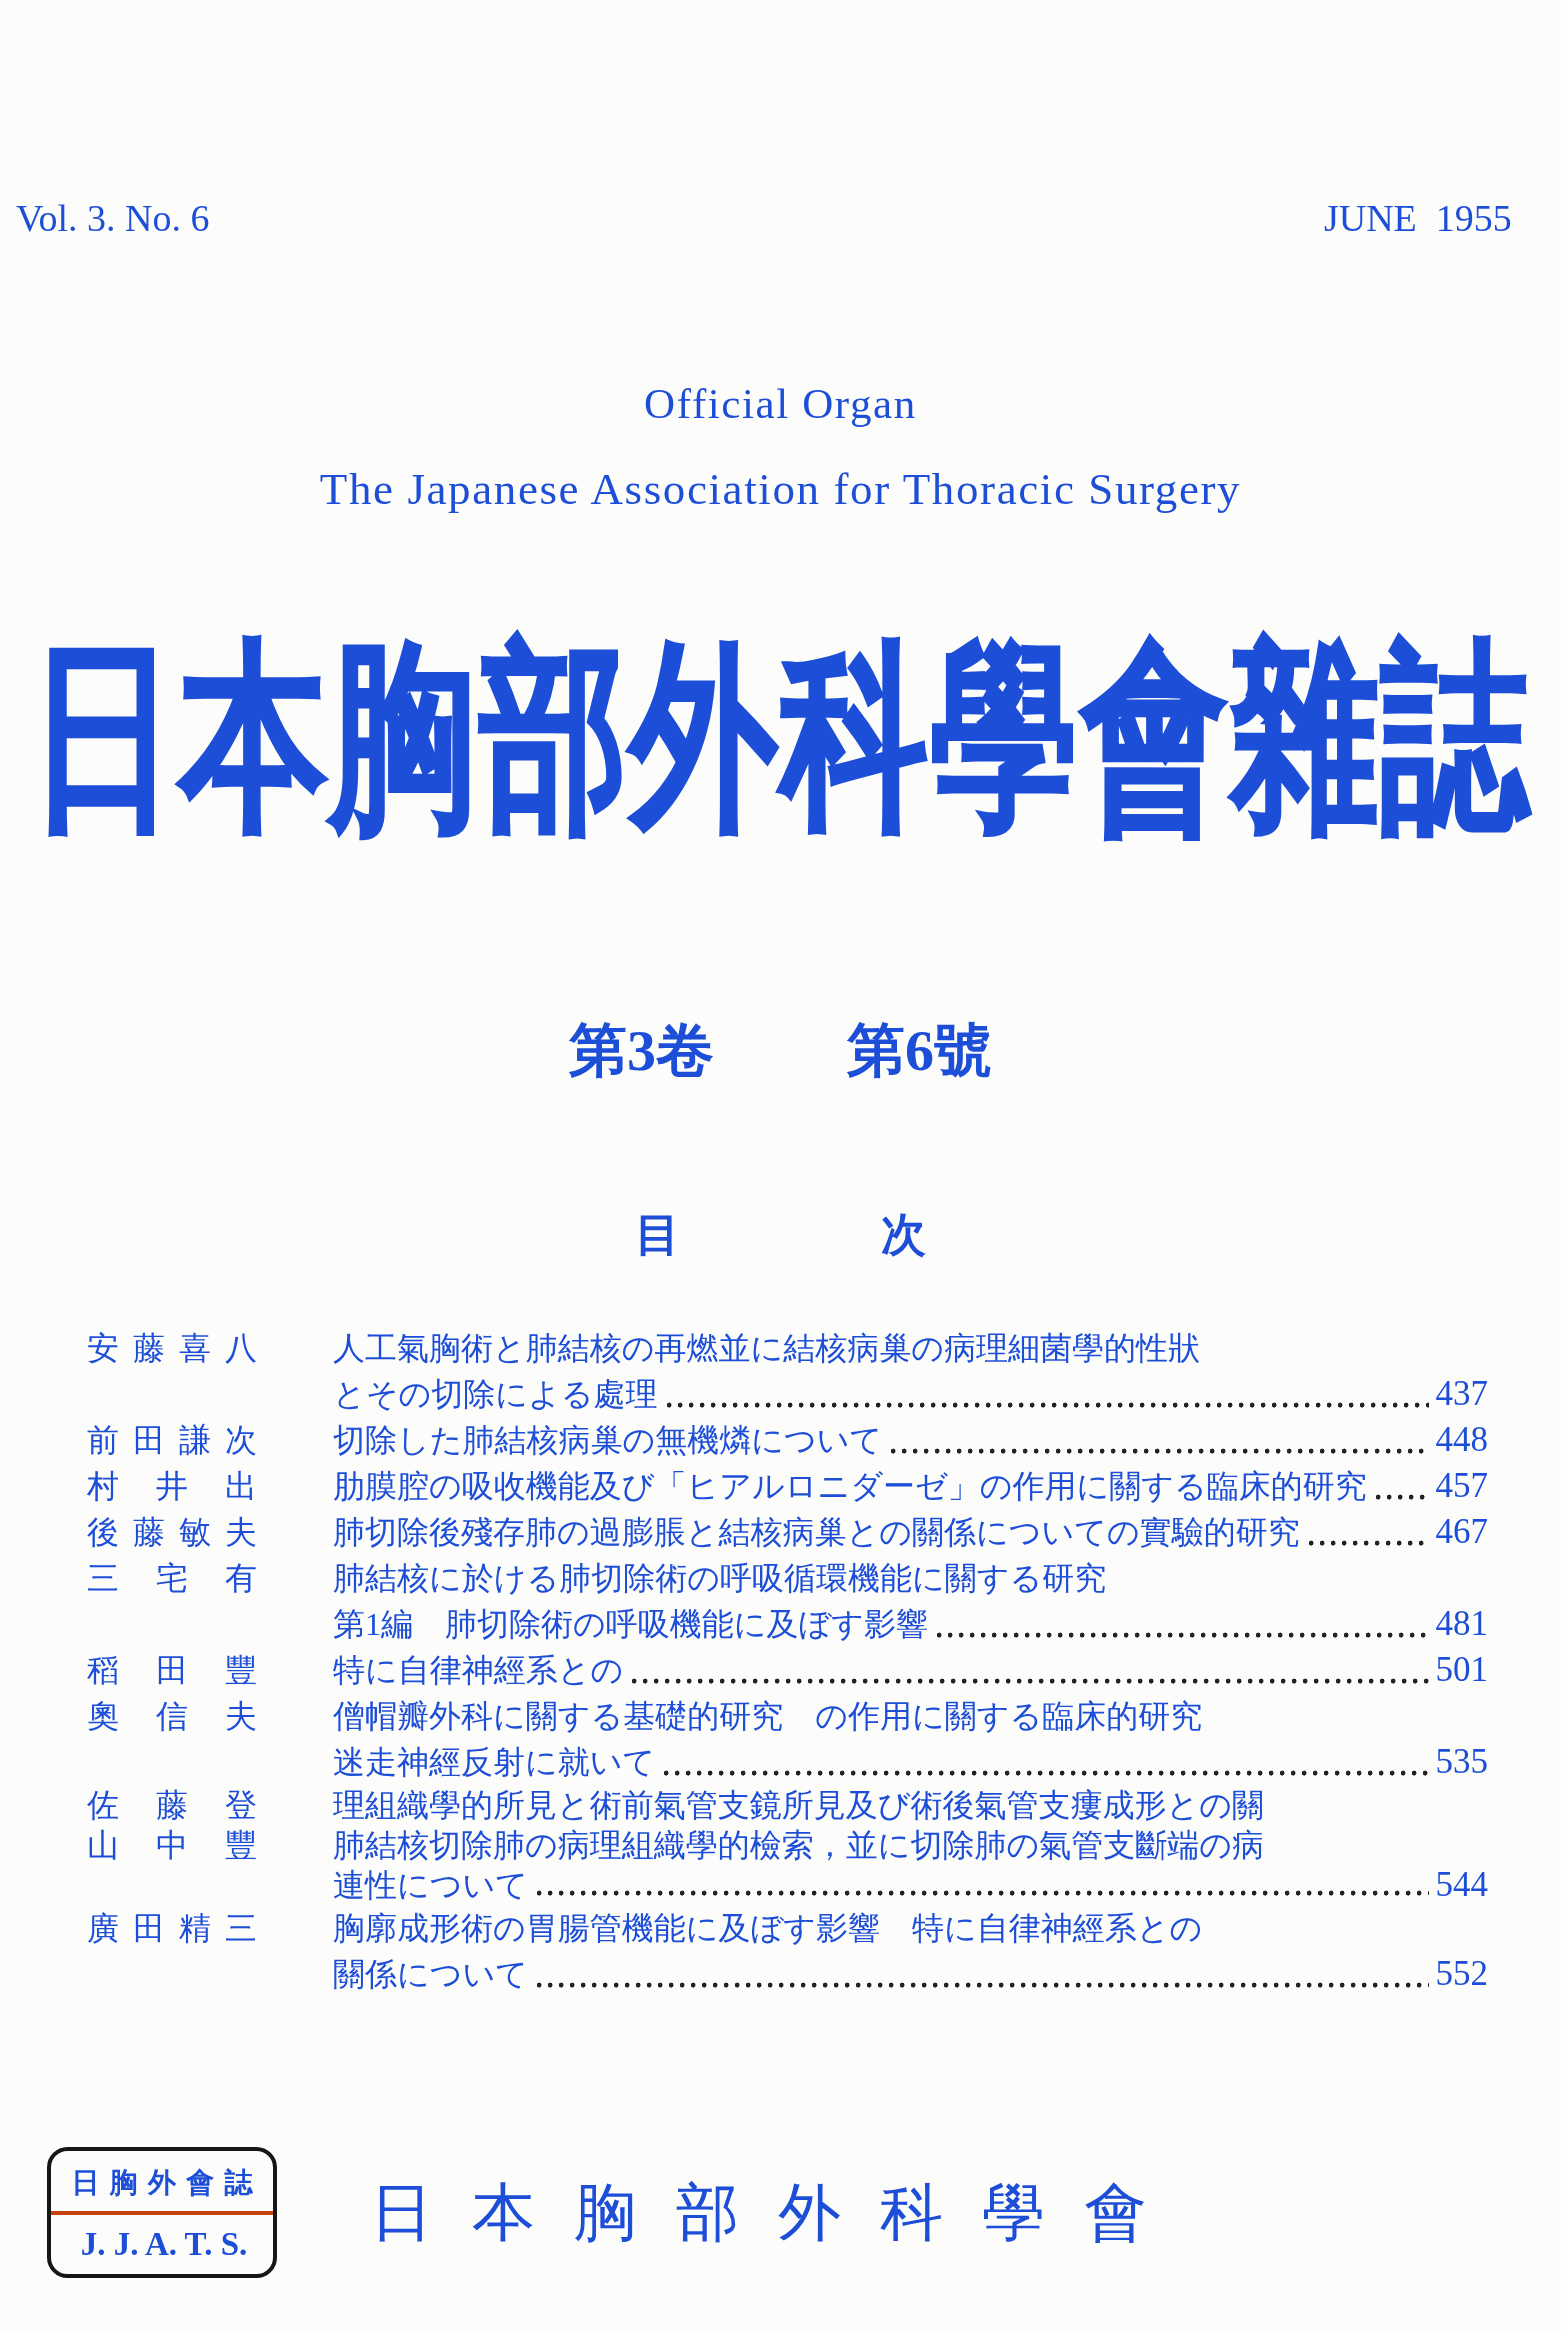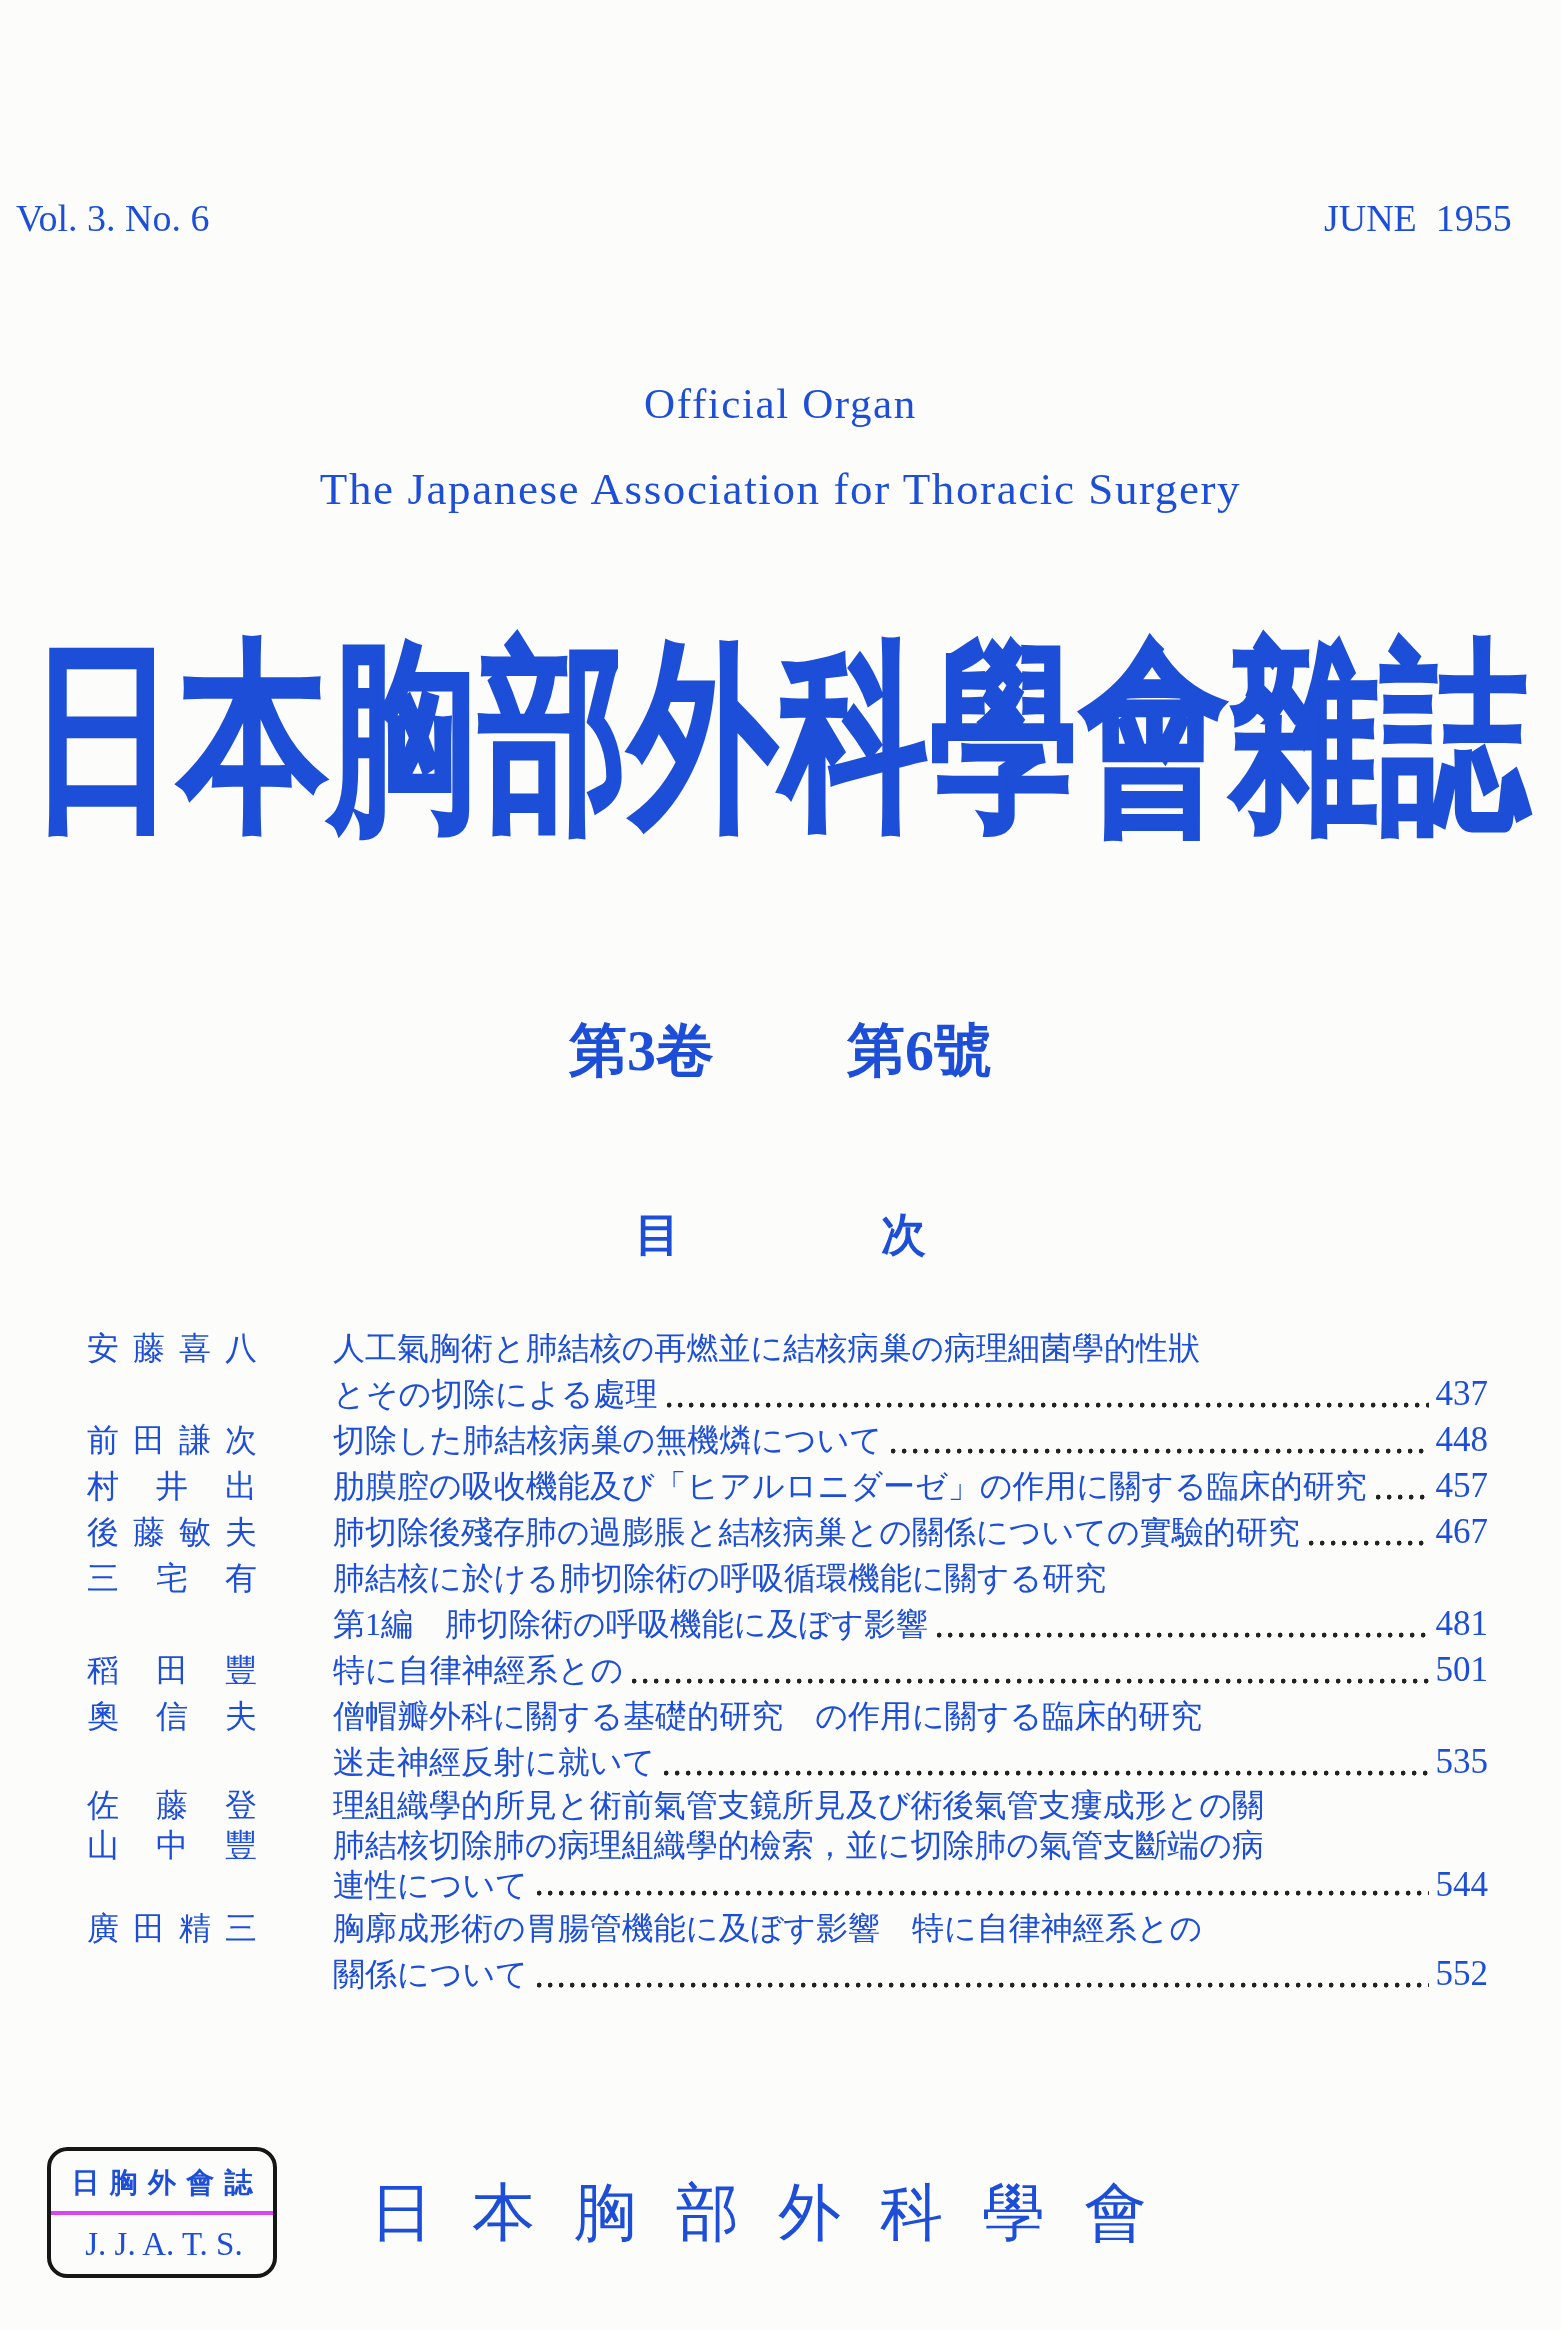--- a/index.html
+++ b/index.html
@@ -81,32 +81,32 @@
   .footer { display: flex; align-items: center; margin: 150px 0 0 47px; }
   .jjats-box {
     width: 230px;
     flex: 0 0 230px;
     border: 4.7px solid #161616;
     border-radius: 20.5px;
     overflow: hidden;
   }
   .jjats-top {
     padding: 12.6px 8px 9.5px 8px;
-    border-bottom: 4px solid #d946ef;
+    border-bottom: 4px solid #c2410c;
     font-size: 28px;
     font-weight: bold;
     text-align: center;
     letter-spacing: 10.3px;
     text-indent: 10.3px;
     white-space: nowrap;
   }
   .jjats-bottom {
     padding: 11px 8px 11px 12px;
     font-size: 33px;
-    font-weight: normal;
+    font-weight: bold;
     text-align: center;
     white-space: pre;
   }
   .assoc-name {
     margin-left: 93px;
     font-size: 63px;
     letter-spacing: 39px;
     white-space: nowrap;
   }
 </style>

